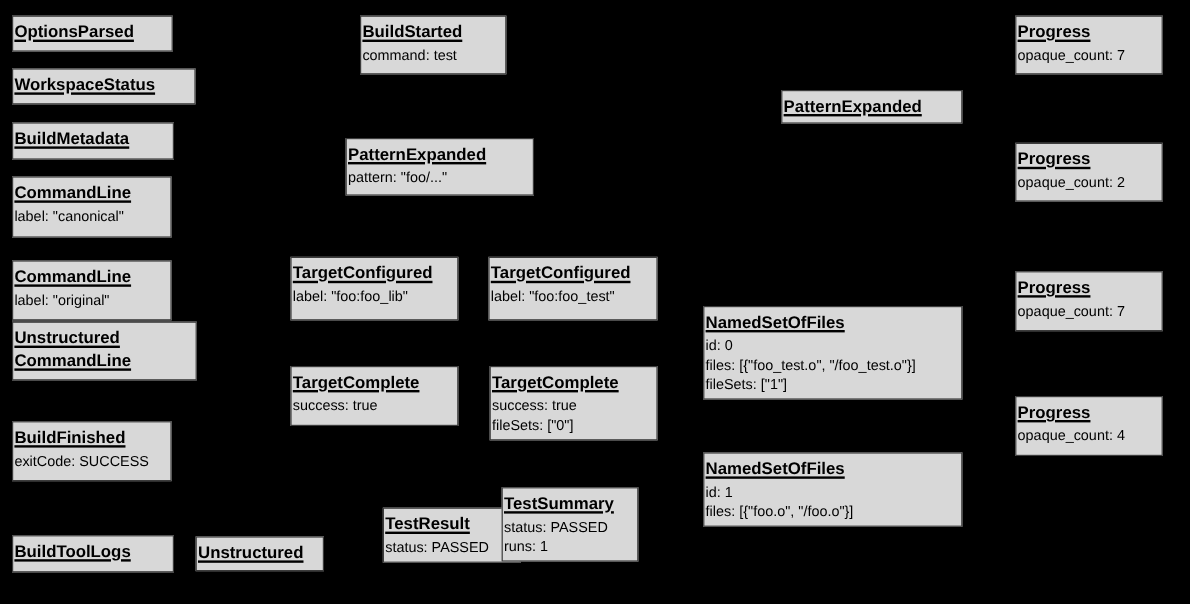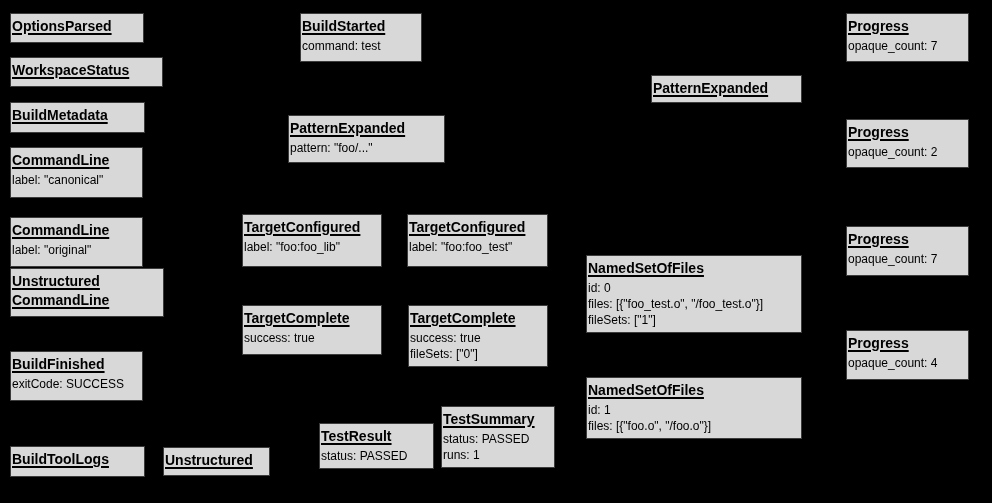--- a/index.html
+++ b/index.html
@@ -119,21 +119,21 @@
     <div class="t">TargetComplete</div>
     <div class="b">success: true
 fileSets: ["0"]</div>
   </div>
 
   <div class="node" style="left:319px;top:423px;width:115px;min-height:42px">
     <div class="t">TestResult</div>
     <div class="b">status: PASSED</div>
   </div>
 
-  <div class="node" style="left:441px;top:406px;width:114px;min-height:58px">
+  <div class="node" style="left:418px;top:406px;width:114px;min-height:58px">
     <div class="t">TestSummary</div>
     <div class="b">status: PASSED
 runs: 1</div>
   </div>
 
   <div class="node" style="left:651px;top:75px;width:151px;min-height:28px">
     <div class="t">PatternExpanded</div>
   </div>
 
 

